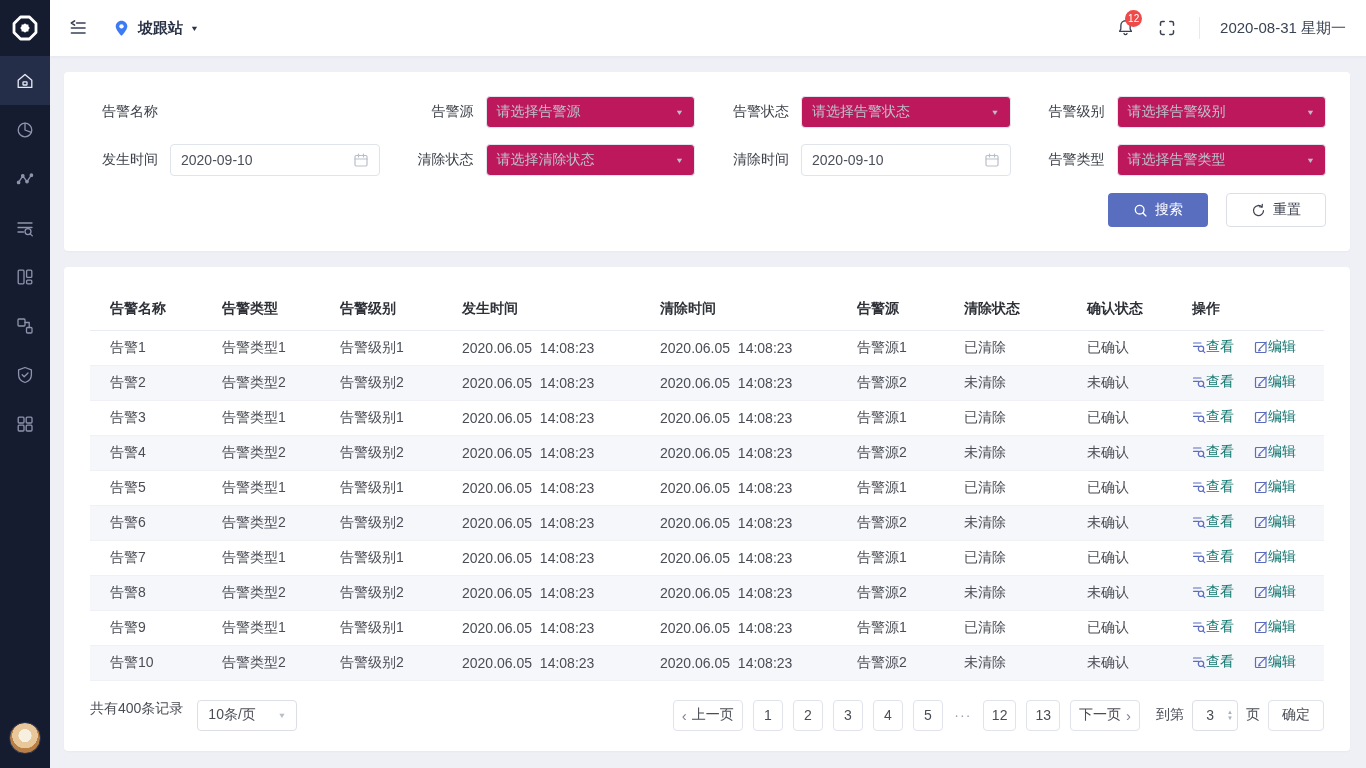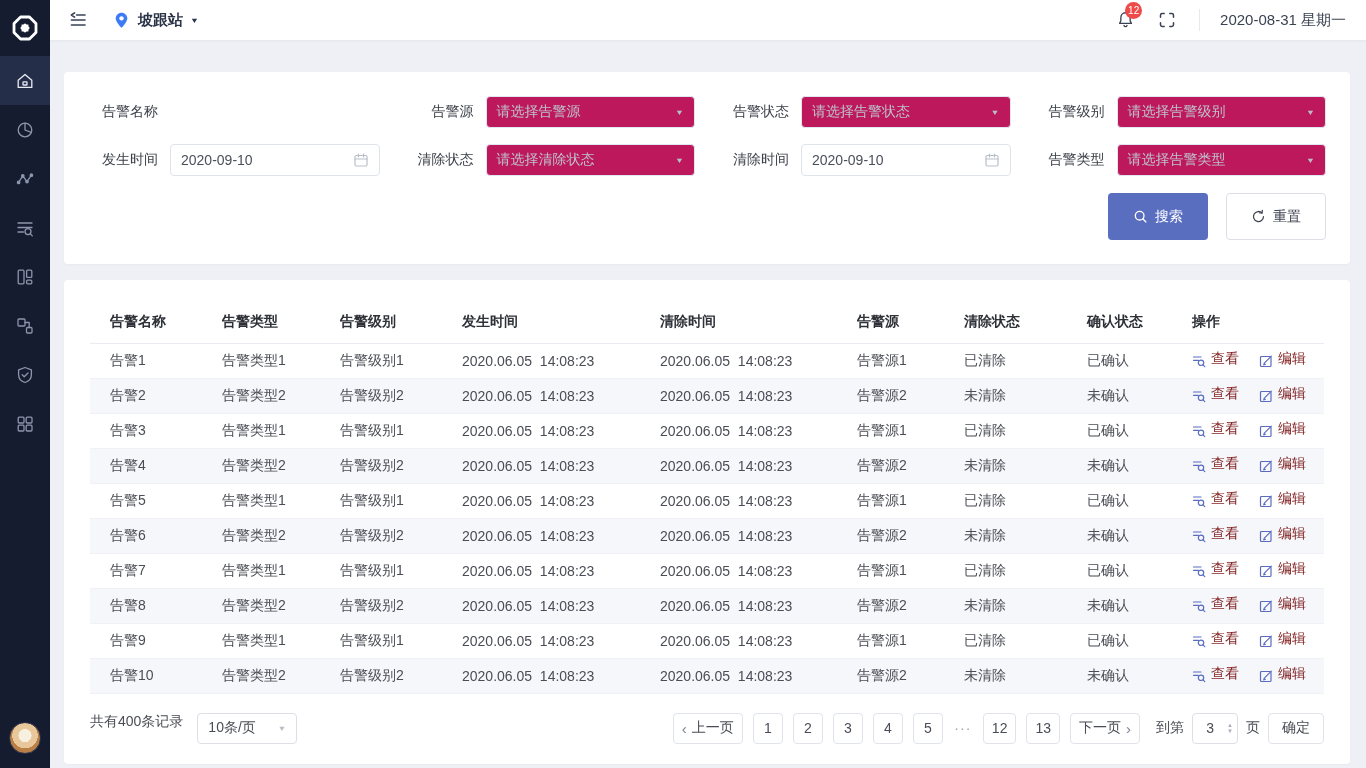--- a/index.html
+++ b/index.html
@@ -24,21 +24,21 @@
   .nav-item.active { background:#252e49; color:#e8ebf4; }
   .nav-item svg { stroke:currentColor; fill:none; stroke-width:1.3; stroke-linecap:round; stroke-linejoin:round; }
   .avatar {
     position:absolute; bottom:14px; left:9px; width:32px; height:32px; border-radius:50%;
     background:radial-gradient(circle at 50% 42%, #f7efdf 0 28%, #e8c79a 29% 55%, #b97f45 56% 78%, #f2ead9 79%);
     border:1px solid #2a3350; cursor:pointer;
   }
 
   
   .topbar {
-    position:fixed; left:50px; top:0; right:0; height:40px; background:#fff;
+    position:fixed; left:50px; top:0; right:0; height:56px; background:#fff;
     display:flex; align-items:center; padding:0 20px 0 18px; z-index:10;
     box-shadow:0 1px 3px rgba(20,30,60,0.05);
   }
   .icon-btn { display:flex; align-items:center; justify-content:center; cursor:pointer; color:#3a4155; }
   .collapse-btn { margin-right:24px; }
   .station { display:flex; align-items:center; gap:7px; cursor:pointer; }
   .station-name { font-size:15px; font-weight:600; color:#2b3348; }
   .caret-dn { font-size:9px; color:#2b3348; transform:scaleY(.85); }
   .topbar-right { margin-left:auto; display:flex; align-items:center; }
   .bell-wrap { position:relative; margin-right:22px; }
@@ -65,35 +65,35 @@
   }
   input.ctl { border:1px solid #dfe3ea; background:#fff; color:#4a4f5a; outline:none; width:100%; }
   input.ctl::placeholder { color:#bcc2cc; }
   .select-ctl { border:1px solid #e2e6ee; background:#be185d; cursor:pointer; }
   .select-ctl .ph { color:#bcc2cc; flex:1; }
   .sel-caret { font-size:9px; color:#b9bfc9; transform:scaleY(.85); }
   .date-ctl { border:1px solid #dfe3ea; background:#fff; cursor:pointer; }
   .date-ctl .val { color:#4a4f5a; flex:1; }
   .btn-row { display:flex; justify-content:flex-end; gap:18px; margin-top:17px; }
   .btn {
-    height:47px; min-width:100px; border-radius:4px; display:flex; align-items:center;
+    height:34px; min-width:100px; border-radius:4px; display:flex; align-items:center;
     justify-content:center; gap:7px; font-size:14px; cursor:pointer; border:1px solid transparent;
   }
   .btn-primary { background:#5a6ec0; color:#fff; }
   .btn-plain { background:#fff; color:#3f4350; border-color:#dcdfe6; }
 
   
   .table-card { margin-top:16px; padding:22px 26px 20px; }
   table { width:100%; border-collapse:collapse; table-layout:fixed; }
   th { height:41px; text-align:left; padding:0 6px 0 20px; color:#2e3138; font-weight:600; font-size:14px; border-bottom:1px solid #e9ecf2; white-space:pre; overflow:hidden; }
   td { height:35px; padding:0 6px 0 20px; color:#4a4d55; font-size:14px; border-bottom:1px solid #f0f1f6; overflow:hidden; }
   td.time { white-space:pre; }
   tbody tr:nth-child(even) { background:#f6f7fb; }
   .op-cell a {
-    color:#7f1d1d; text-decoration:none; display:inline-flex; align-items:flex-end; gap:5px; cursor:pointer;
+    color:#0f766e; text-decoration:none; display:inline-flex; align-items:center; cursor:pointer;
   }
   .op-cell a:first-child { margin-right:20px; }
   .op-cell svg { stroke:#5b6cc0; fill:none; stroke-width:1.2; stroke-linecap:round; stroke-linejoin:round; }
 
   
   .pager { display:flex; align-items:flex-start; margin-top:19px; }
   .total-text { color:#4a4d55; }
   .size-select {
     margin-left:14px; width:100px; height:31px; border:1px solid #dcdfe6; border-radius:4px;
     background:#fff; display:flex; align-items:center; padding:0 10px; gap:8px; cursor:pointer;

